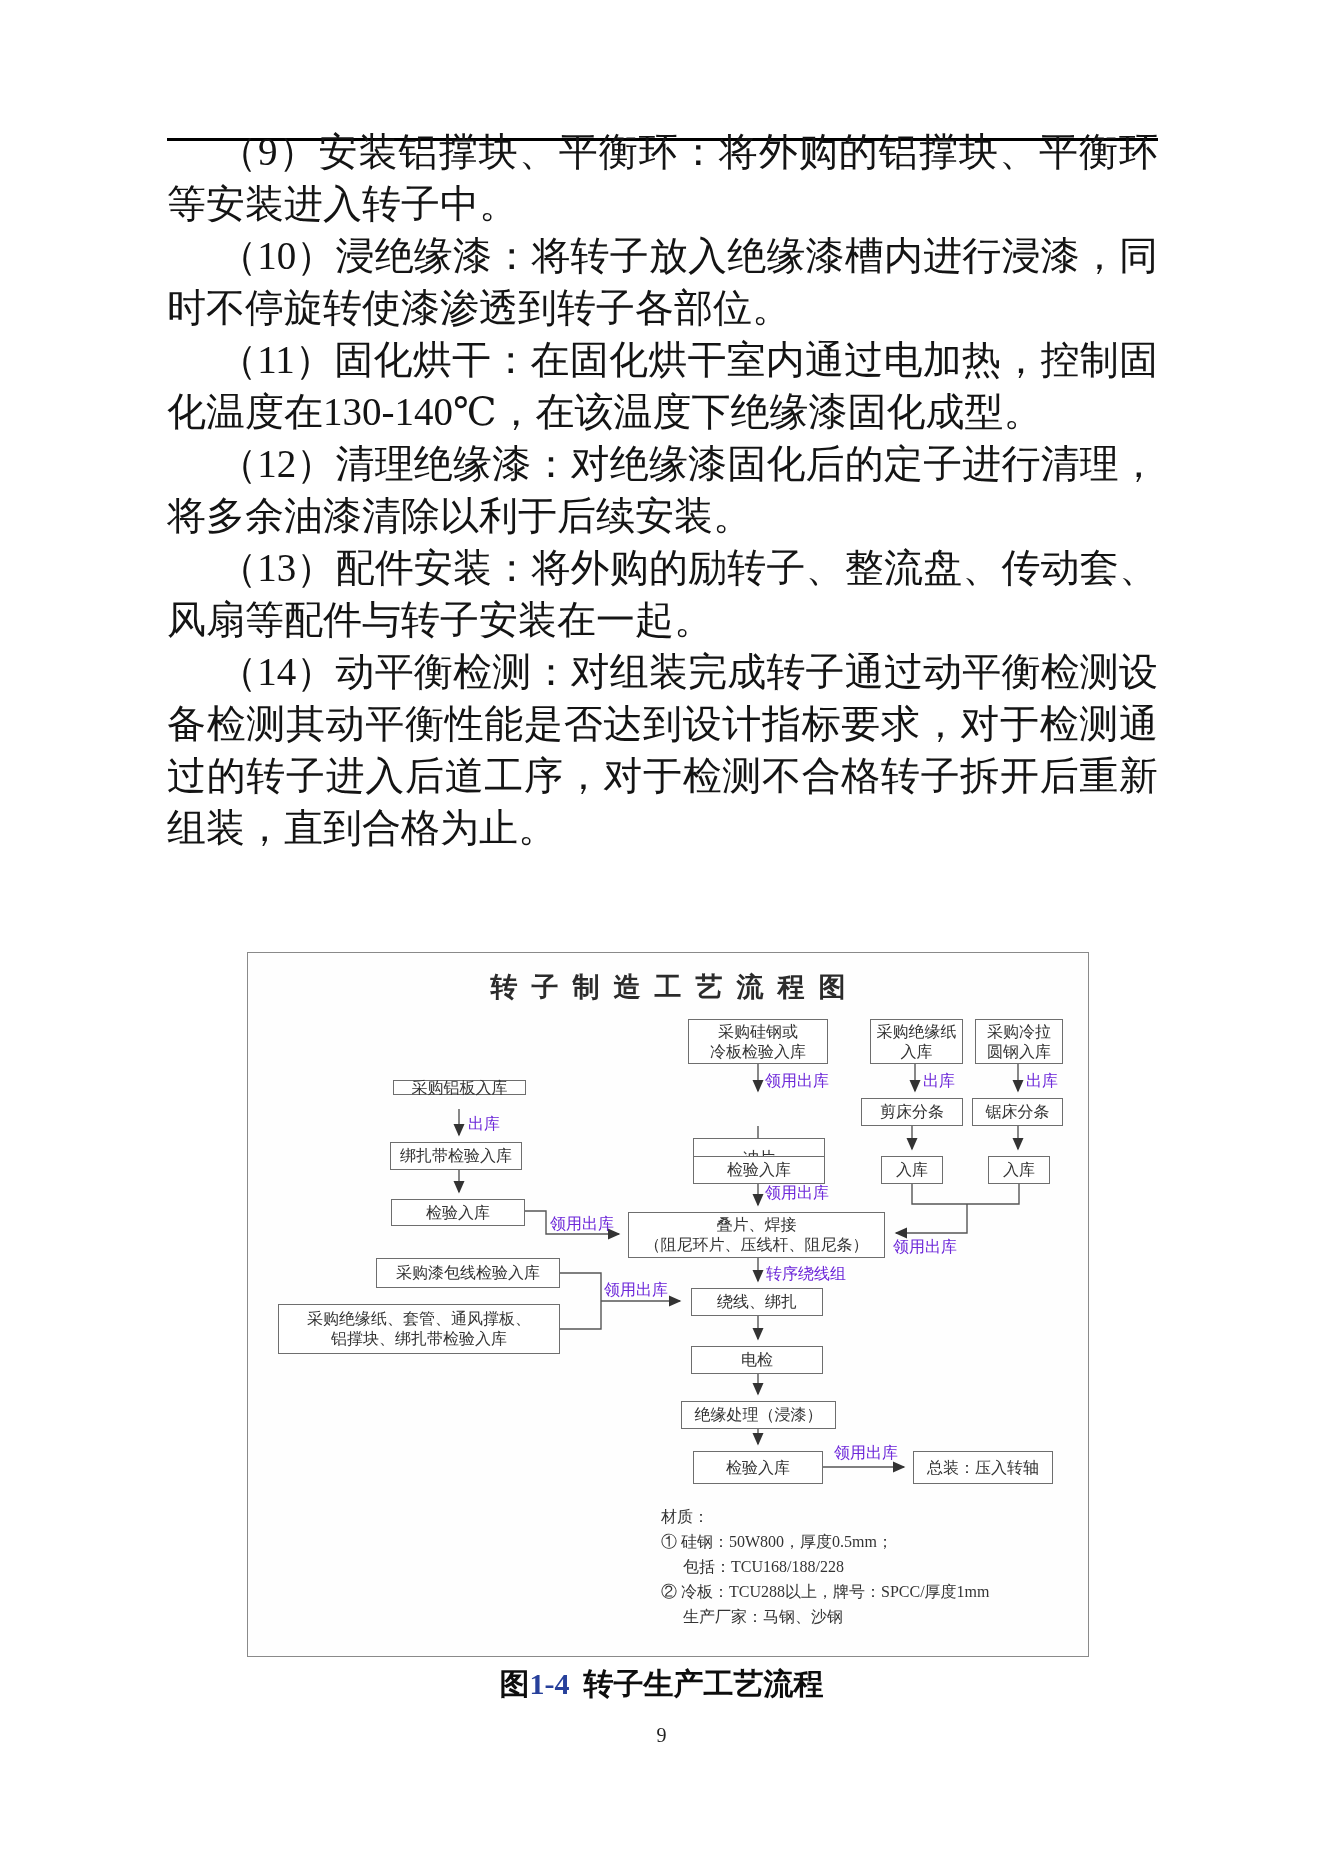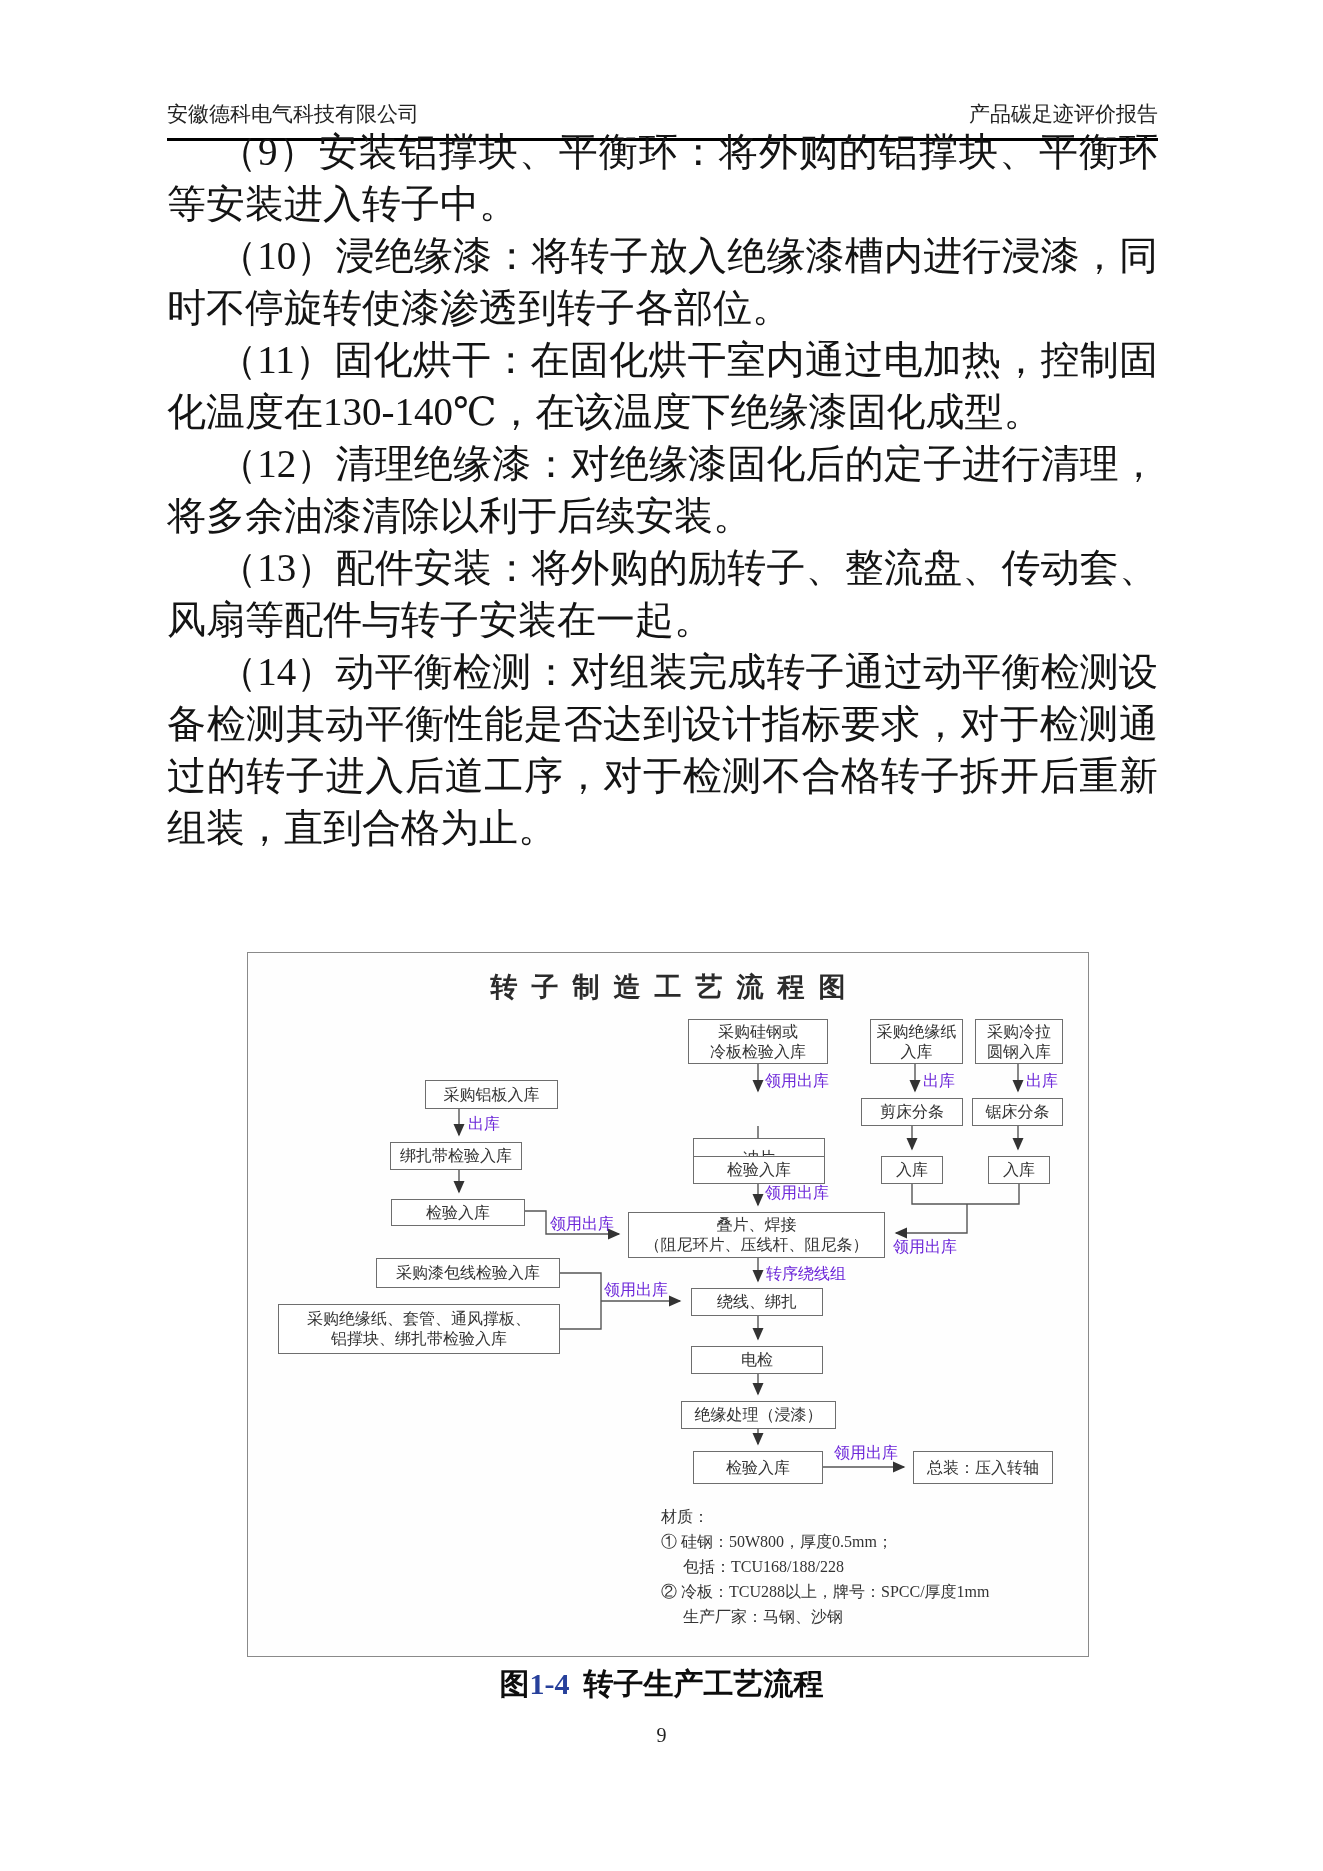--- a/index.html
+++ b/index.html
@@ -64,24 +64,20 @@
   .pageno{
     position:absolute;left:0;top:1724px;width:1323px;
     text-align:center;font-size:20px;color:#222;
   }
 </style>
 </head>
 <body>
 
 <div class="page">
 
-  <div class="hdr">
-    <span class="hdr-left">安徽德科电气科技有限公司</span>
-    <span class="hdr-right">产品碳足迹评价报告</span>
-  </div>
   <div class="hdr-rule"></div>
 
   <div class="bodytext">
     <p>（9）安装铝撑块、平衡环：将外购的铝撑块、平衡环等安装进入转子中。</p>
     <p>（10）浸绝缘漆：将转子放入绝缘漆槽内进行浸漆，同时不停旋转使漆渗透到转子各部位。</p>
     <p>（11）固化烘干：在固化烘干室内通过电加热，控制固化温度在130-140℃，在该温度下绝缘漆固化成型。</p>
     <p>（12）清理绝缘漆：对绝缘漆固化后的定子进行清理，将多余油漆清除以利于后续安装。</p>
     <p>（13）配件安装：将外购的励转子、整流盘、传动套、风扇等配件与转子安装在一起。</p>
     <p>（14）动平衡检测：对组装完成转子通过动平衡检测设备检测其动平衡性能是否达到设计指标要求，对于检测通过的转子进入后道工序，对于检测不合格转子拆开后重新组装，直到合格为止。</p>
   </div>
@@ -125,21 +121,21 @@
         <line x1="575" y1="514" x2="656" y2="514" marker-end="url(#arr)"></line>
       </g>
     </svg>
 
     <div class="node" style="left:440px;top:66px;width:140px;height:45px;">采购硅钢或
 冷板检验入库</div>
     <div class="node" style="left:622px;top:66px;width:93px;height:45px;">采购绝缘纸
 入库</div>
     <div class="node" style="left:727px;top:66px;width:88px;height:45px;">采购冷拉
 圆钢入库</div>
-    <div class="node" style="left:145px;top:127px;width:133px;height:29px;margin-left:32px;">采购铝板入库</div>
+    <div class="node" style="left:145px;top:127px;width:133px;height:15px;">采购铝板入库</div>
     <div class="node" style="left:445px;top:145px;width:132px;height:40px;margin-top:40px;">冲片</div>
     <div class="node" style="left:613px;top:145px;width:102px;height:28px;">剪床分条</div>
     <div class="node" style="left:724px;top:145px;width:91px;height:28px;">锯床分条</div>
     <div class="node" style="left:142px;top:189px;width:132px;height:28px;">绑扎带检验入库</div>
     <div class="node" style="left:445px;top:203px;width:132px;height:28px;">检验入库</div>
     <div class="node" style="left:633px;top:203px;width:62px;height:28px;">入库</div>
     <div class="node" style="left:740px;top:203px;width:62px;height:28px;">入库</div>
     <div class="node" style="left:143px;top:246px;width:134px;height:27px;">检验入库</div>
     <div class="node" style="left:380px;top:259px;width:257px;height:46px;">叠片、焊接
 （阻尼环片、压线杆、阻尼条）</div>

